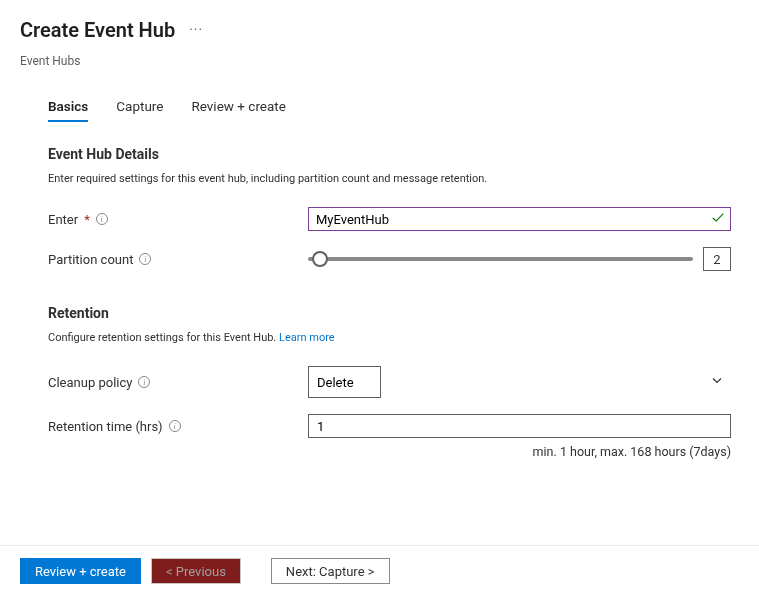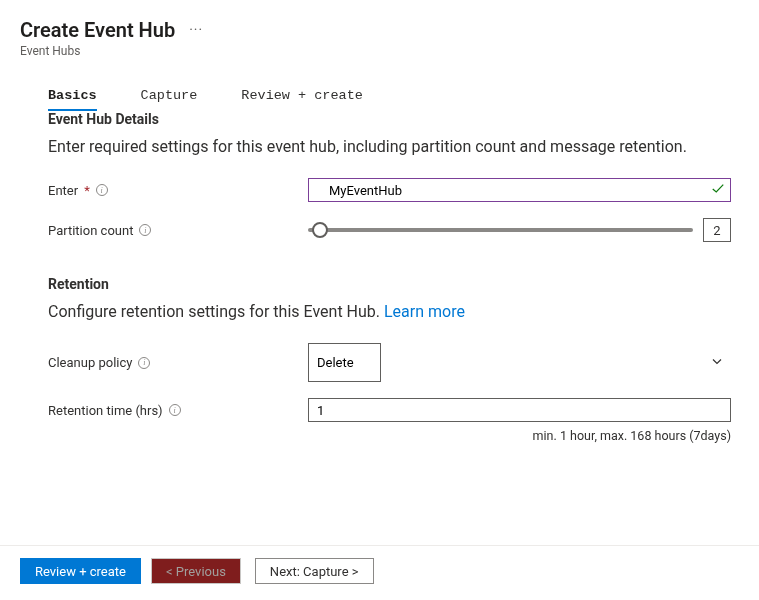--- a/index.html
+++ b/index.html
@@ -29,29 +29,29 @@
     }
     .more-dots {
       font-size: 14px;
       color: #605e5c;
       letter-spacing: 1px;
       cursor: pointer;
     }
     .breadcrumb {
       font-size: 12px;
       color: #605e5c;
-      margin-top: 2px;
+      margin-top: 12px;
       margin-bottom: 30px;
     }
     .tabs {
       display: flex;
-      gap: 44px;
+      gap: 28px;
       border-bottom: none;
       margin-left: 28px;
-      font-family: Liberation Mono, monospace;
+      margin-bottom: 24px;
     }
     .tab {
       font-size: 13.5px;
       padding-bottom: 6px;
       cursor: pointer;
       color: #323130;
     }
     .tab.active {
       font-weight: 600;
       border-bottom: 2.5px solid #0078d4;
@@ -60,21 +60,21 @@
     .content {
       padding-left: 28px;
       padding-right: 8px;
     }
     .section-heading {
       font-size: 14px;
       font-weight: 700;
       margin-bottom: 10px;
     }
     .section-desc {
-      font-size: 16px;
+      font-size: 11px;
       color: #323130;
       margin-bottom: 22px;
     }
     .form-row {
       display: flex;
       align-items: center;
       margin-bottom: 16px;
     }
     .form-label {
       width: 260px;
@@ -121,21 +121,21 @@
       position: relative;
     }
     .name-input-wrap {
       flex: 1;
       position: relative;
     }
     .name-input {
       width: 100%;
       height: 24px;
       border: 1px solid #7b3f98;
-      padding: 0 26px 0 20px;
+      padding: 0 26px 0 7px;
       font-size: 13px;
       font-family: inherit;
       outline: none;
     }
     .check-icon {
       position: absolute;
       right: 6px;
       top: 50%;
       transform: translateY(-50%);
       color: #107c10;
@@ -170,21 +170,21 @@
       width: 28px;
       height: 24px;
       border: 1px solid #605e5c;
       display: flex;
       align-items: center;
       justify-content: center;
       font-size: 13px;
     }
     .select-input {
       flex: 1;
-      height: 39px;
+      height: 32px;
       border: 1px solid #605e5c;
       padding: 0 26px 0 8px;
       font-size: 13px;
       font-family: inherit;
       outline: none;
       appearance: none;
       -webkit-appearance: none;
       background: #ffffff;
       cursor: pointer;
     }
@@ -240,21 +240,21 @@
       border: 1px solid #0078d4;
       color: #ffffff;
     }
     .btn.disabled {
       background: #7f1d1d;
       color: #a19f9d;
       border: 1px solid #c8c6c4;
       cursor: default;
     }
     .btn.next {
-      margin-left: 4px;
+      margin-left: 20px;
     }
   </style>
 </head>
 <body>
 
 <div class="title-row">
   <h1 class="page-title">Create Event Hub</h1>
   <span class="more-dots">···</span>
 </div>
 <div class="breadcrumb">Event Hubs</div>

